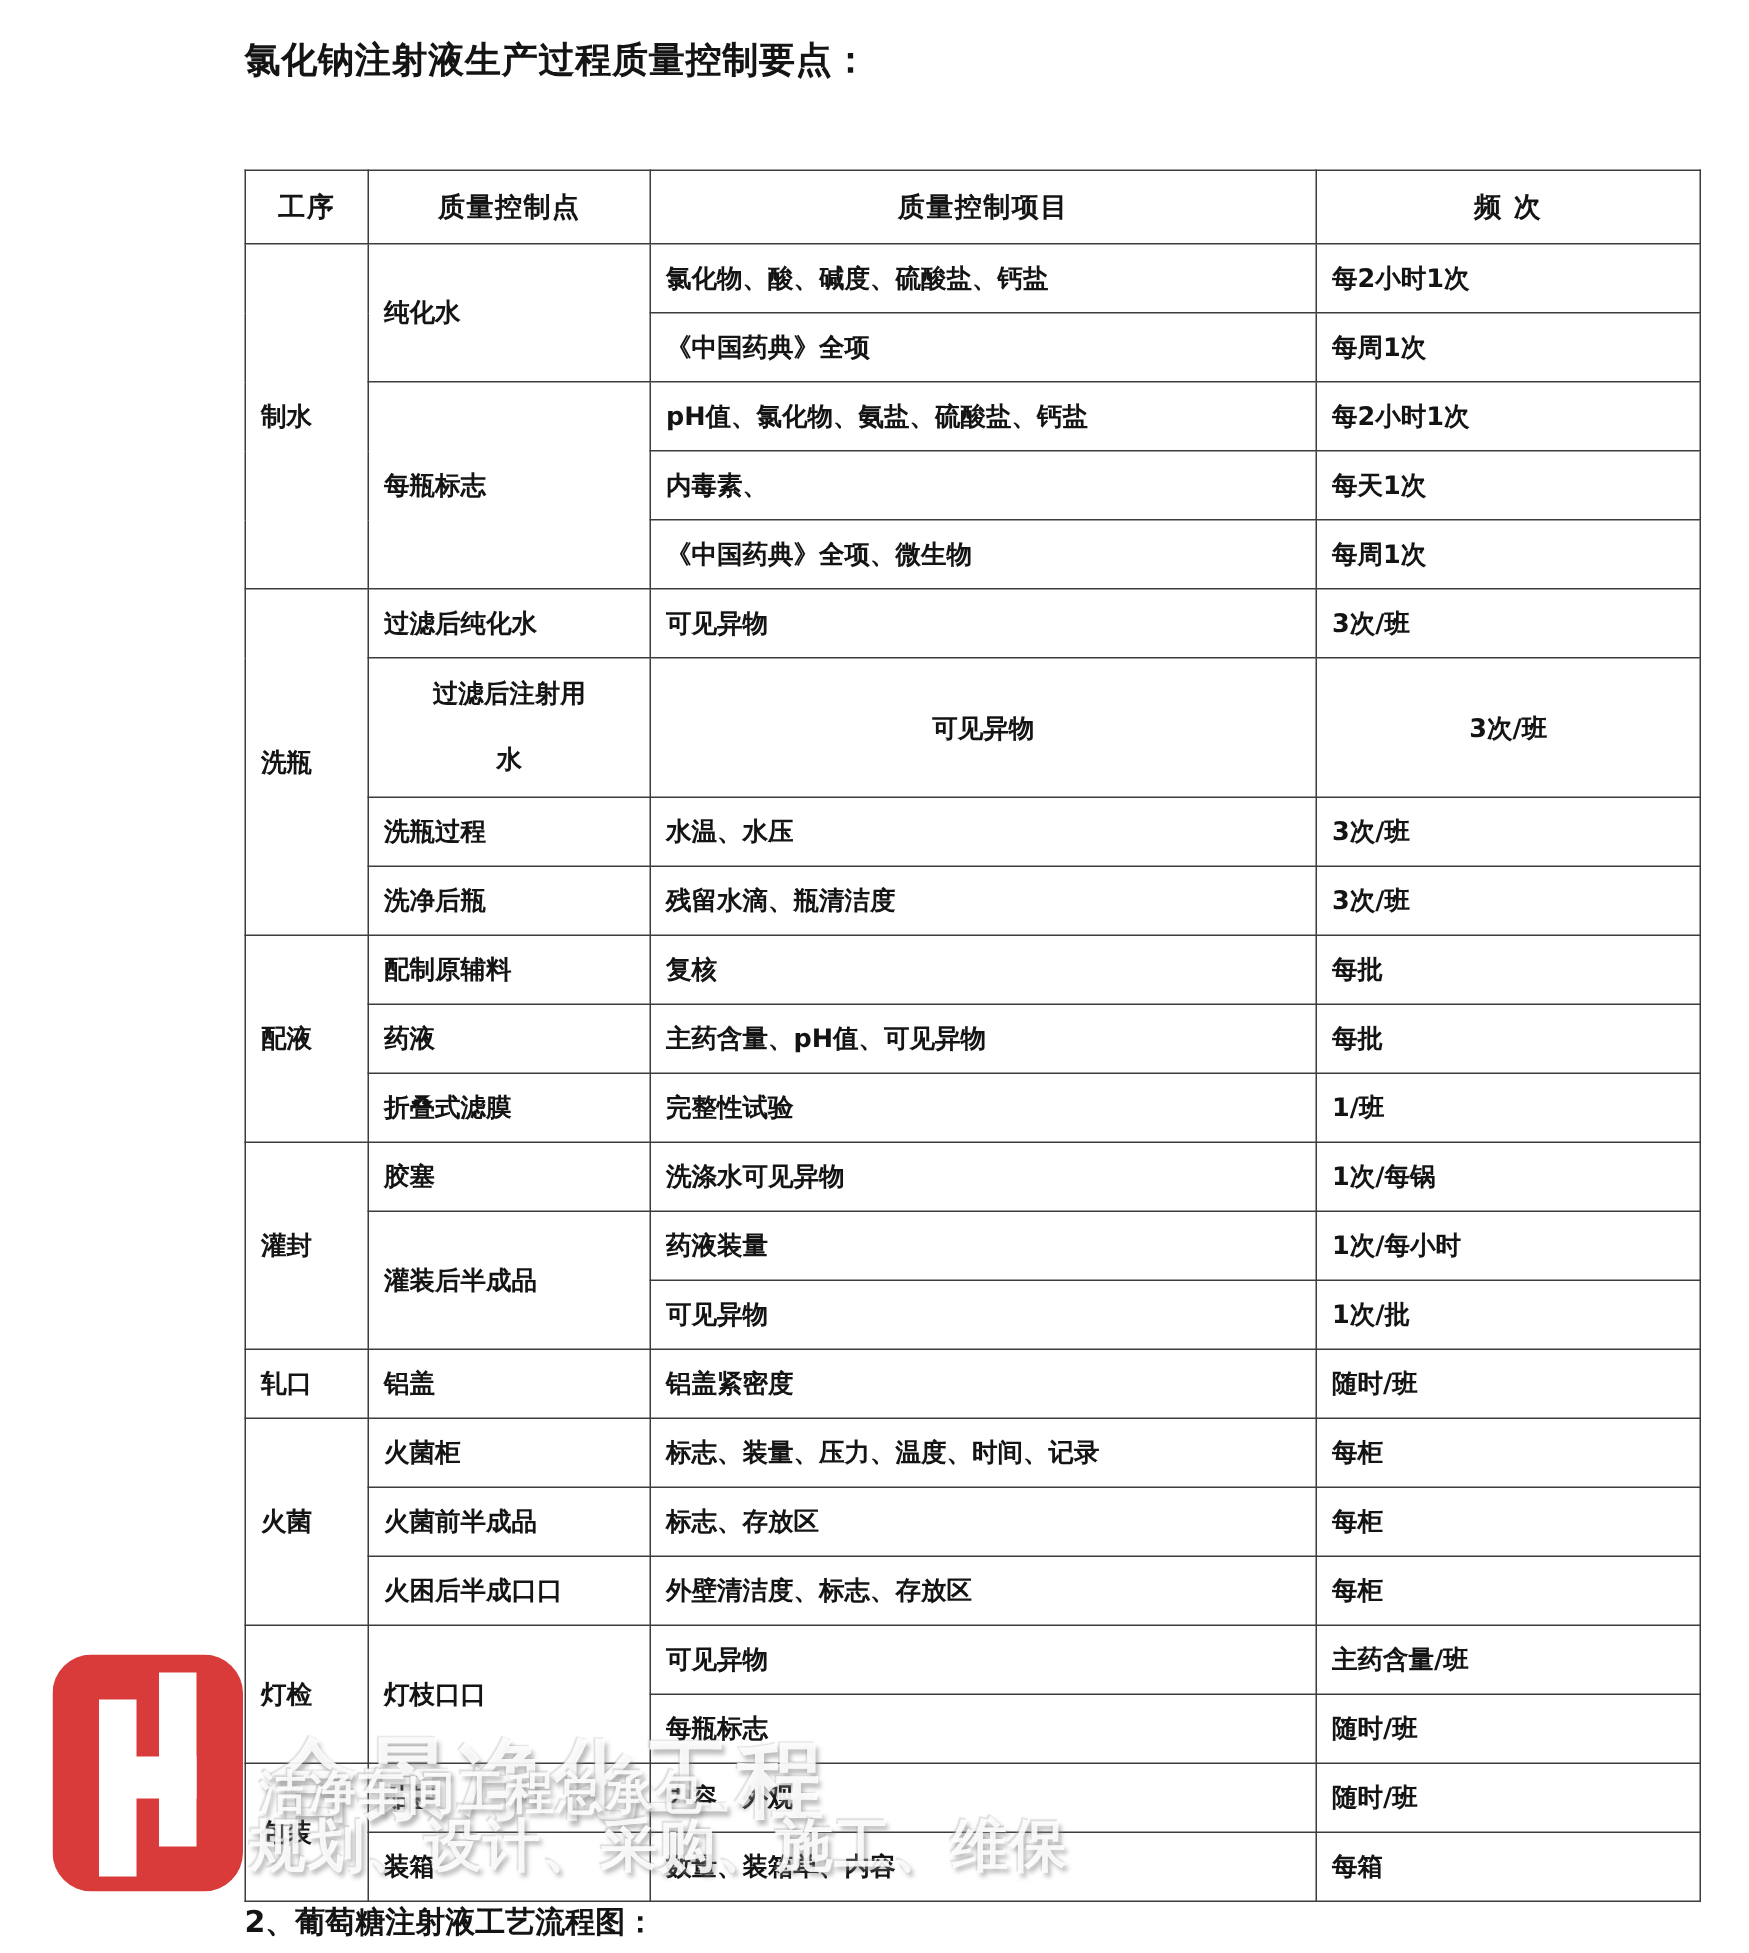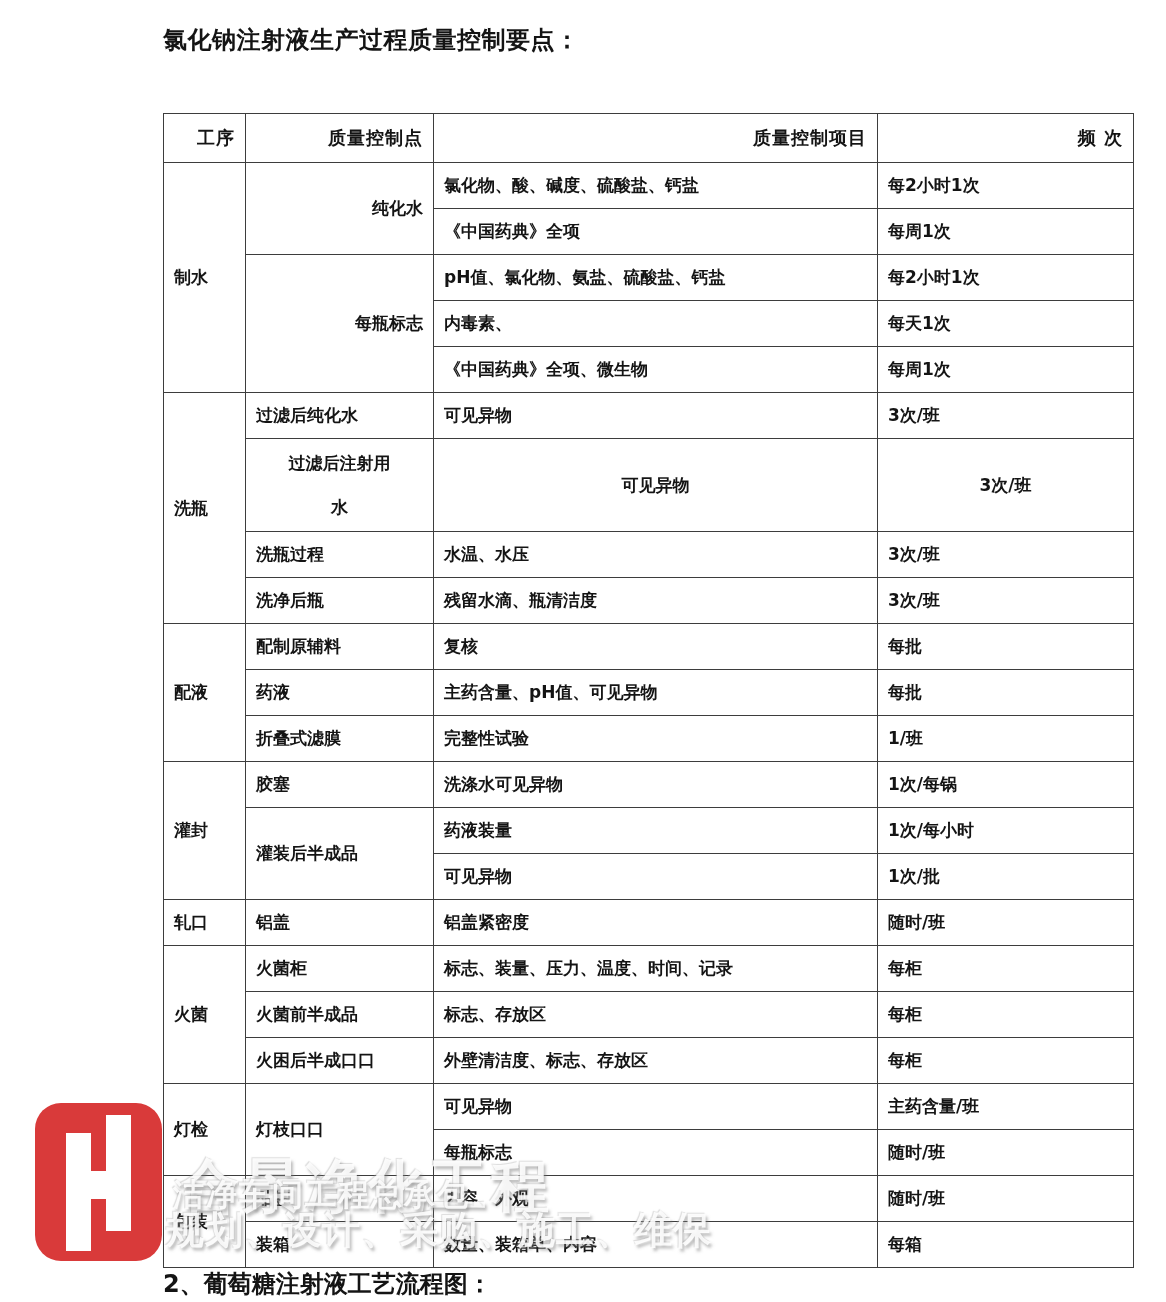--- a/index.html
+++ b/index.html
@@ -22,31 +22,31 @@
     z-index: 1;
   }
   .qc-table th, .qc-table td {
     border: 1px solid #3d3d3d;
     vertical-align: middle;
     font-size: 17px; font-weight: 600;
     padding: 2px 10px;
     overflow: hidden;
   }
   .qc-table th {
-    text-align: right; font-size: 18px; font-weight: 700; height: 44px;
+    text-align: center; font-size: 18px; font-weight: 700; height: 44px;
     letter-spacing: 1px;
   }
   .qc-table tr { height: 46px; }
   .qc-table tr.tall { height: 92px; text-align: center; }
   .col-process { padding-left: 13px; }
-  .center { text-align: right; }
+  .center { text-align: left; }
   .wrap-cell { white-space: pre-line; line-height: 44px; }
   .footer-heading {
     position: absolute; left: 163px; top: 1268px;
-    font-size: 24px; font-weight: 700;
+    font-size: 20px; font-weight: 700;
   }
   
   .wm-text {
     position: absolute; z-index: 5;
     color: rgba(255,255,255,0.88);
     font-weight: 700; white-space: nowrap;
     text-shadow: 2px 3px 3px rgba(125,125,125,0.5), -1px -1px 1px rgba(170,170,170,0.4);
   }
   .wm-large  { left: 181px; top: 1104px; font-size: 58px; letter-spacing: 4px; margin-top: 44px; }
   .wm-medium { left: 173px; top: 1174px; font-size: 31px; letter-spacing: 2px; }

